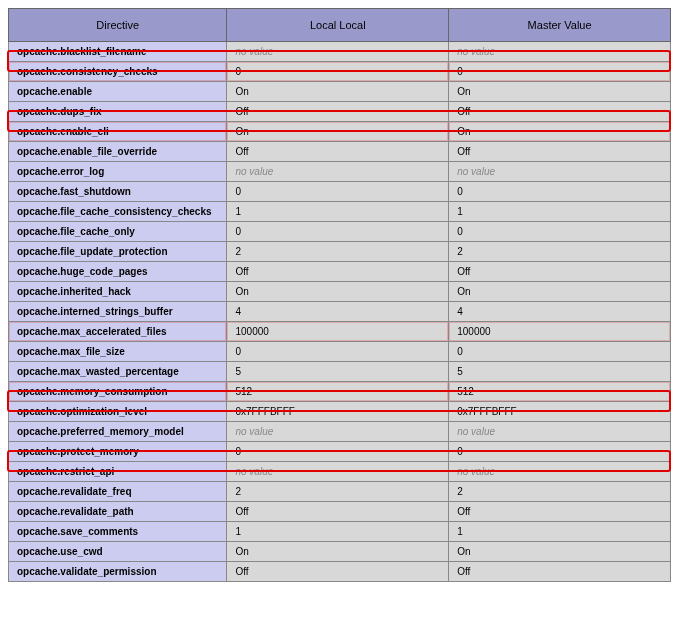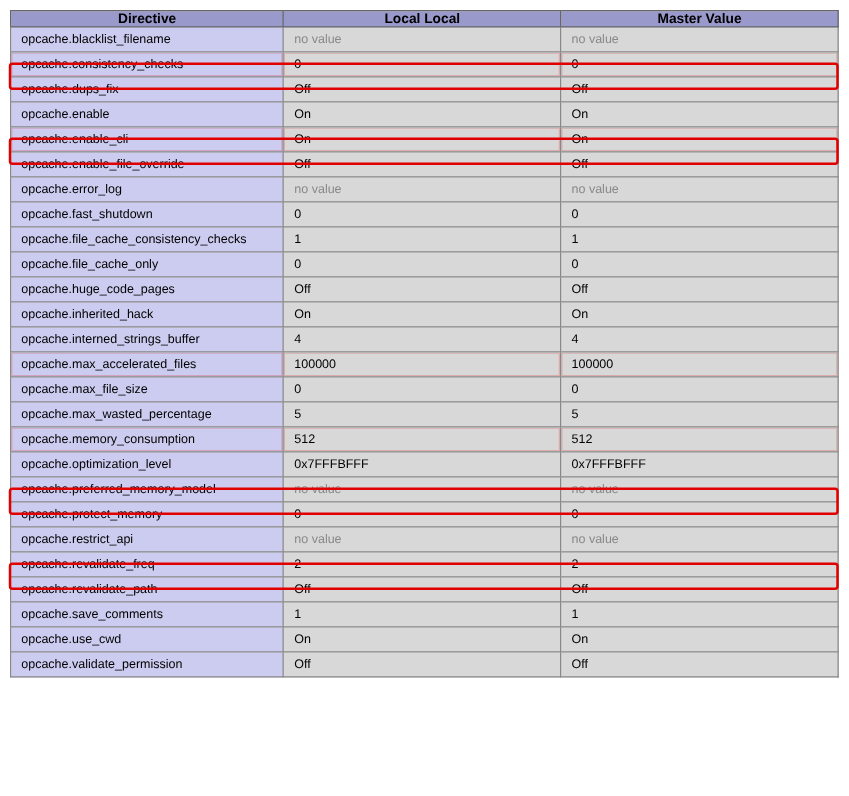--- a/index.html
+++ b/index.html
@@ -12,46 +12,47 @@
     color: #222;
   }
   table {
     width: 100%;
     border-collapse: collapse;
     table-layout: fixed;
   }
   th {
     background: #9999cc;
     color: #000;
-    font-weight: 700;
+    font-weight: 400;
     font-size: 11px;
-    padding: 0 8px;
+    padding: 10px 8px;
     border: 1px solid #666;
     text-align: center;
   }
   th.dir { width: 33%; }
   th.val { width: 33.5%; }
   td {
     padding: 4px 8px;
     border: 1px solid #888;
     font-size: 10px;
     vertical-align: middle;
     height: 18px;
   }
   td.dir {
     background: #ccccf0;
-    font-weight: 400;
+    font-weight: 700;
     color: #000;
   }
   td.val {
     background: #d8d8d8;
     color: #000;
   }
   td.val.novalue {
     color: #888;
+    font-style: italic;
   }
   tr.hl td {
     box-shadow: inset 0 0 0 1px rgba(230,0,0,0.2);
   }
   .hl-box {
     position: absolute;
     border: 2px solid #e00000;
     border-radius: 3px;
     pointer-events: none;
   }
@@ -74,29 +75,29 @@
           <td class="dir">opcache.blacklist_filename</td>
           <td class="val novalue">no value</td>
           <td class="val novalue">no value</td>
         </tr>
         <tr class="hl">
           <td class="dir">opcache.consistency_checks</td>
           <td class="val">0</td>
           <td class="val">0</td>
         </tr>
         <tr>
+          <td class="dir">opcache.enable</td>
+          <td class="val">On</td>
+          <td class="val">On</td>
+        </tr>
+        <tr>
           <td class="dir">opcache.dups_fix</td>
           <td class="val">Off</td>
           <td class="val">Off</td>
         </tr>
-        <tr>
-          <td class="dir">opcache.enable</td>
-          <td class="val">On</td>
-          <td class="val">On</td>
-        </tr>
         <tr class="hl">
           <td class="dir">opcache.enable_cli</td>
           <td class="val">On</td>
           <td class="val">On</td>
         </tr>
         <tr>
           <td class="dir">opcache.enable_file_override</td>
           <td class="val">Off</td>
           <td class="val">Off</td>
         </tr>
@@ -112,20 +113,25 @@
         </tr>
         <tr>
           <td class="dir">opcache.file_cache_consistency_checks</td>
           <td class="val">1</td>
           <td class="val">1</td>
         </tr>
         <tr>
           <td class="dir">opcache.file_cache_only</td>
           <td class="val">0</td>
           <td class="val">0</td>
+        </tr>
+        <tr>
+          <td class="dir">opcache.file_update_protection</td>
+          <td class="val">2</td>
+          <td class="val">2</td>
         </tr>
         <tr>
           <td class="dir">opcache.huge_code_pages</td>
           <td class="val">Off</td>
           <td class="val">Off</td>
         </tr>
         <tr>
           <td class="dir">opcache.inherited_hack</td>
           <td class="val">On</td>
           <td class="val">On</td>

